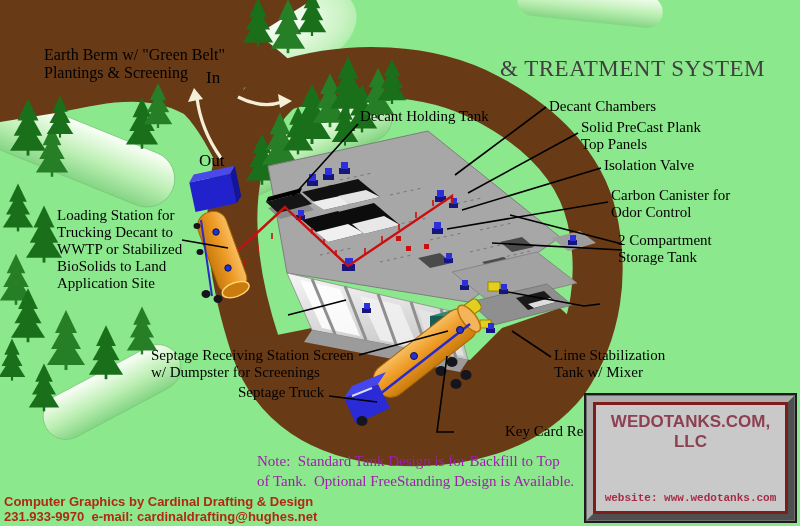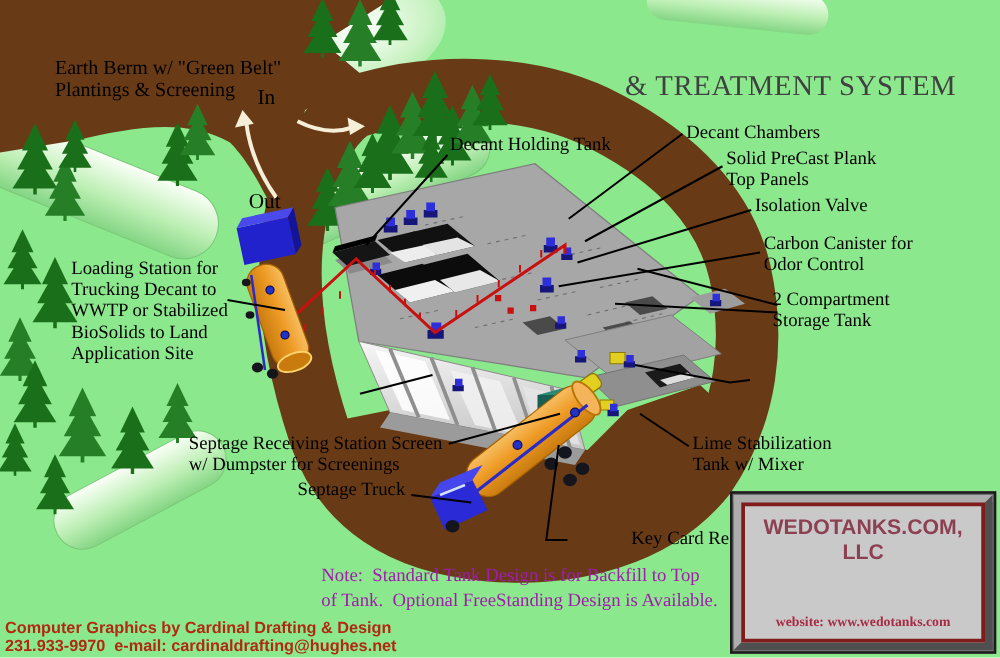--- a/index.html
+++ b/index.html
@@ -20,21 +20,21 @@
   .brand-box{position:absolute;left:584px;top:393px;width:213px;height:130px;
              border:2px solid #1c1c1c;box-sizing:border-box;background:#6e6e6e;}
   .brand-frame{position:absolute;left:1px;top:1px;right:1px;bottom:1px;
                border:6px solid;border-color:#adadad #4f4f4f #4f4f4f #adadad;}
   .brand-inner{position:absolute;left:0;top:0;right:0;bottom:0;background:#c9c9c9;
                border:3px solid #7f1d1d;}
   .brand-company{position:absolute;left:0;right:0;top:7px;text-align:center;
                  font-family:"Liberation Sans",sans-serif;font-size:17px;font-weight:bold;
                  color:#8C4052;letter-spacing:0px;}
   .brand-site{position:absolute;left:0;right:0;bottom:7px;text-align:center;
-              font-family:Liberation Serif, serif;font-size:11px;font-weight:bold;
+              font-family:Liberation Mono, monospace;font-size:11px;font-weight:bold;
               color:#A62B44;}
 </style>
 </head>
 <body>
 
 <div id="stage">
 
 <svg id="scene" width="800" height="526" viewBox="0 0 800 526">
   <defs>
     <linearGradient id="capGrad" x1="0" y1="0" x2="0" y2="1">

